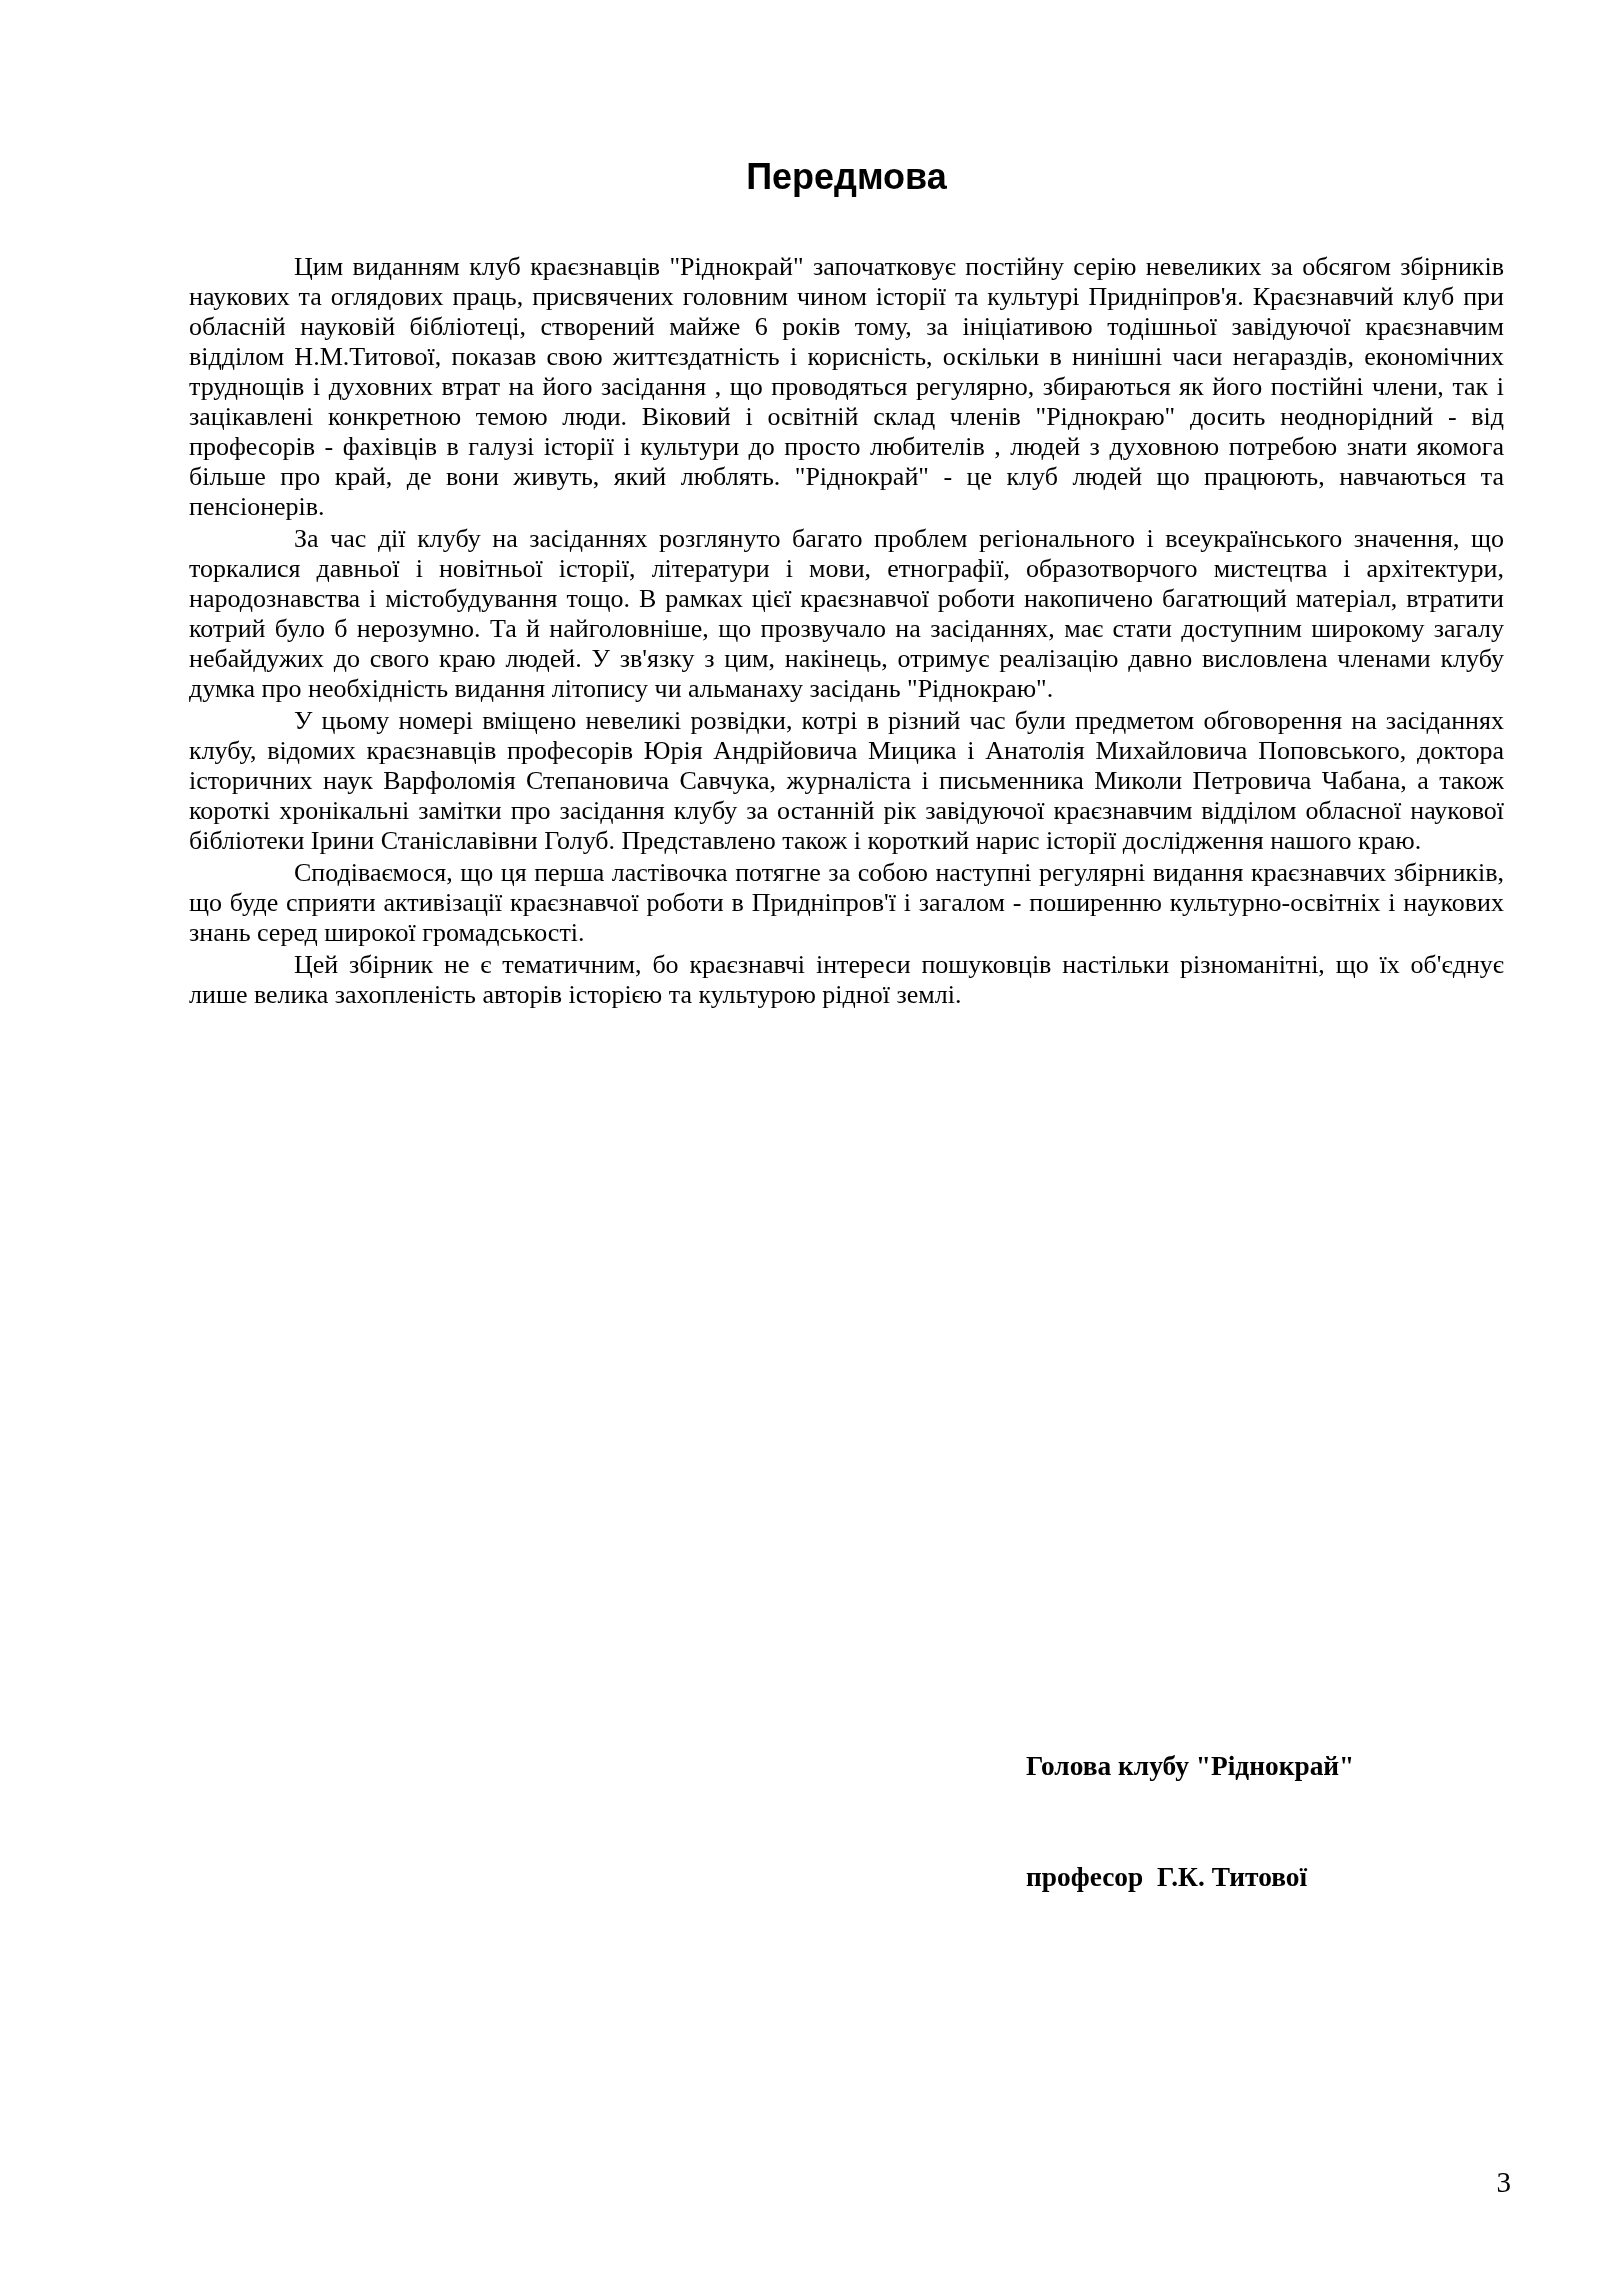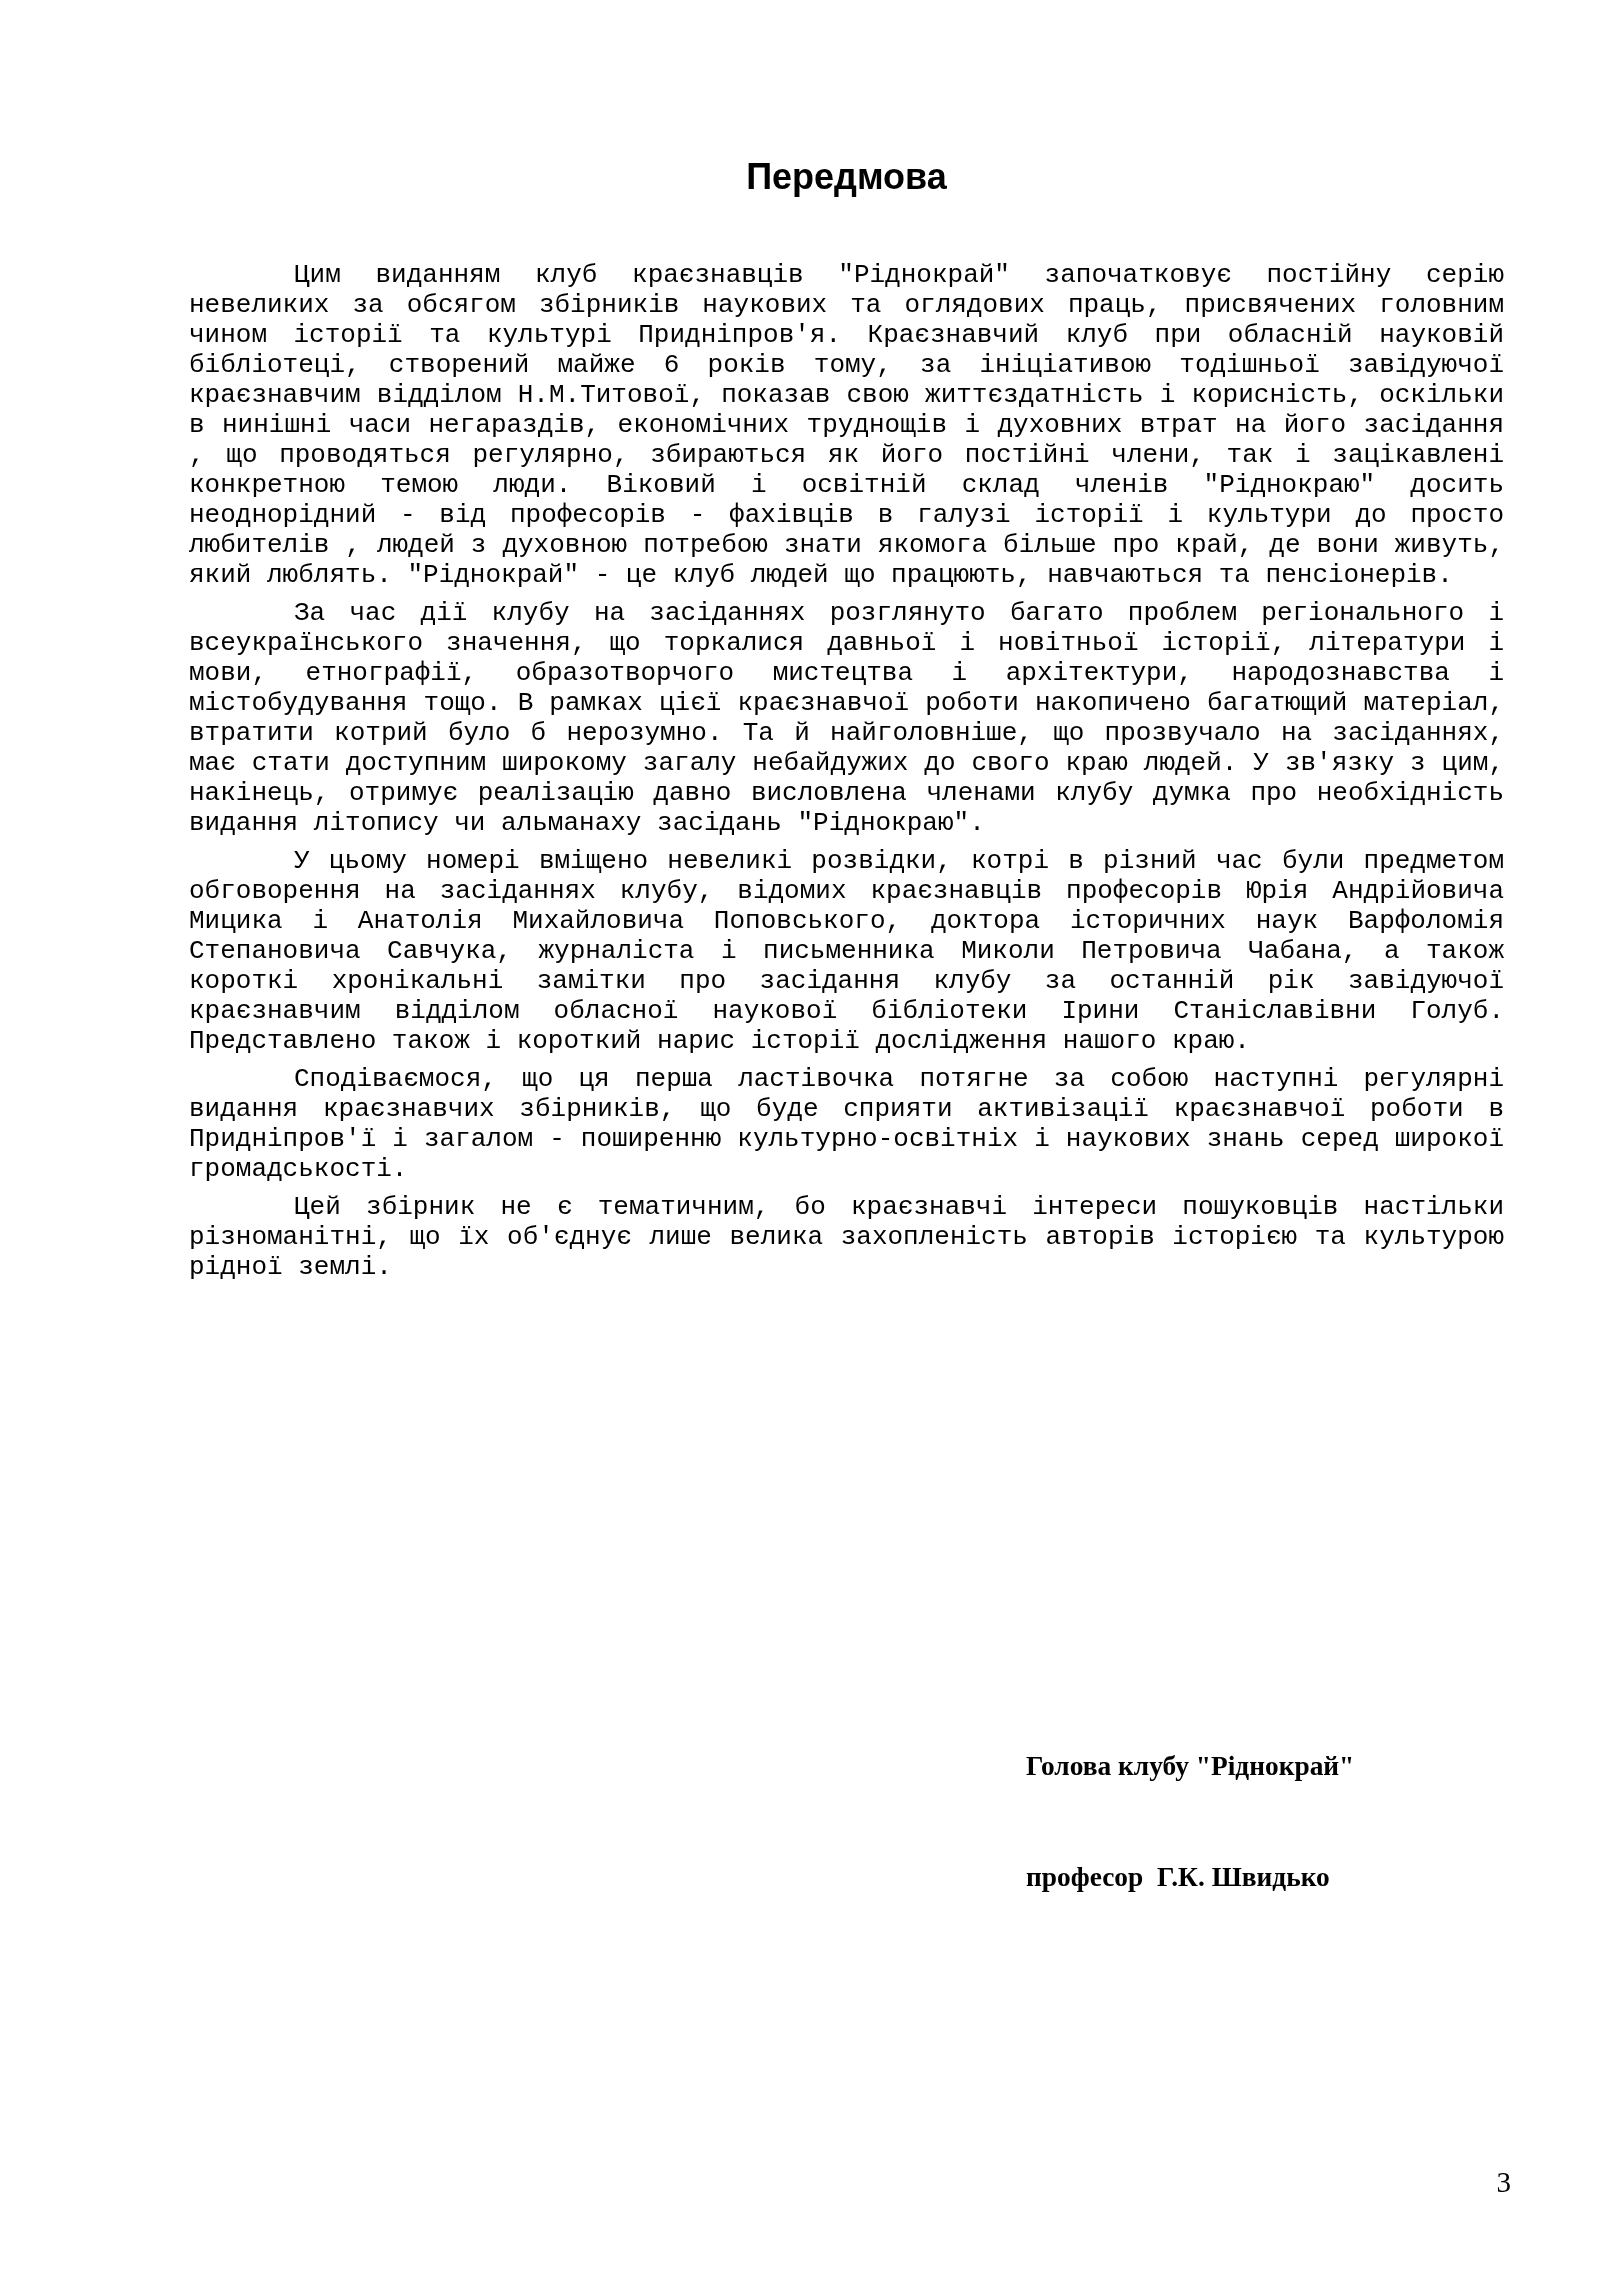--- a/index.html
+++ b/index.html
@@ -37,25 +37,24 @@
     .body-text {
       position: absolute;
       left: 189px;
       top: 244px;
       width: 1315px;
       font-family: "Liberation Serif", serif;
       font-size: 26px;
       line-height: 30px;
     }
     .body-text p {
-      margin: 8px 0 2px 0;
+      margin: 0 0 2px 0;
       text-indent: 105px;
       text-align: justify;
       text-align-last: left;
-      font-family: Liberation Mono, monospace;
     }
     .signature {
       position: absolute;
       left: 1026px;
       top: 1666px;
       font-family: "Liberation Serif", serif;
       font-weight: bold;
       font-size: 27.4px;
       line-height: 37px;
       white-space: pre;
@@ -81,18 +80,18 @@
   <div class="body-text">
     <p>Цим виданням клуб краєзнавців "Ріднокрай" започатковує постійну серію невеликих за обсягом збірників наукових та оглядових праць, присвячених головним чином історії та культурі Придніпров'я. Краєзнавчий клуб при обласній науковій бібліотеці, створений майже 6 років тому, за ініціативою тодішньої завідуючої краєзнавчим відділом Н.М.Титової, показав свою життєздатність і корисність, оскільки в нинішні часи негараздів, економічних труднощів і духовних втрат на його засідання , що проводяться регулярно, збираються як його постійні члени, так і зацікавлені конкретною темою люди. Віковий і освітній склад членів "Ріднокраю" досить неоднорідний - від професорів - фахівців в галузі історії і культури до просто любителів , людей з духовною потребою знати якомога більше про край, де вони живуть, який люблять. "Ріднокрай" - це клуб людей що працюють, навчаються та пенсіонерів.</p>
     <p>За час дії клубу на засіданнях розглянуто багато проблем регіонального і всеукраїнського значення, що торкалися давньої і новітньої історії, літератури і мови, етнографії, образотворчого мистецтва і архітектури, народознавства і містобудування тощо. В рамках цієї краєзнавчої роботи накопичено багатющий матеріал, втратити котрий було б нерозумно. Та й найголовніше, що прозвучало на засіданнях, має стати доступним широкому загалу небайдужих до свого краю людей. У зв'язку з цим, накінець, отримує реалізацію давно висловлена членами клубу думка про необхідність видання літопису чи альманаху засідань "Ріднокраю".</p>
     <p>У цьому номері вміщено невеликі розвідки, котрі в різний час були предметом обговорення на засіданнях клубу, відомих краєзнавців професорів Юрія Андрійовича Мицика і Анатолія Михайловича Поповського, доктора історичних наук Варфоломія Степановича Савчука, журналіста і письменника Миколи Петровича Чабана, а також короткі хронікальні замітки про засідання клубу за останній рік завідуючої краєзнавчим відділом обласної наукової бібліотеки Ірини Станіславівни Голуб. Представлено також і короткий нарис історії дослідження нашого краю.</p>
     <p>Сподіваємося, що ця перша ластівочка потягне за собою наступні регулярні видання краєзнавчих збірників, що буде сприяти активізації краєзнавчої роботи в Придніпров'ї і загалом - поширенню культурно-освітніх і наукових знань серед широкої громадськості.</p>
     <p>Цей збірник не є тематичним, бо краєзнавчі інтереси пошуковців настільки різноманітні, що їх об'єднує лише велика захопленість авторів історією та культурою рідної землі.</p>
   </div>
 
   <div class="signature">
     <div>Голова клубу "Ріднокрай"</div>
-    <div>професор  Г.К. Швидько</div>
+    <div>професор  Г.К. Титової</div>
   </div>
 
   <div class="page-number">3</div>
 </div>
 
 
 </body></html>

